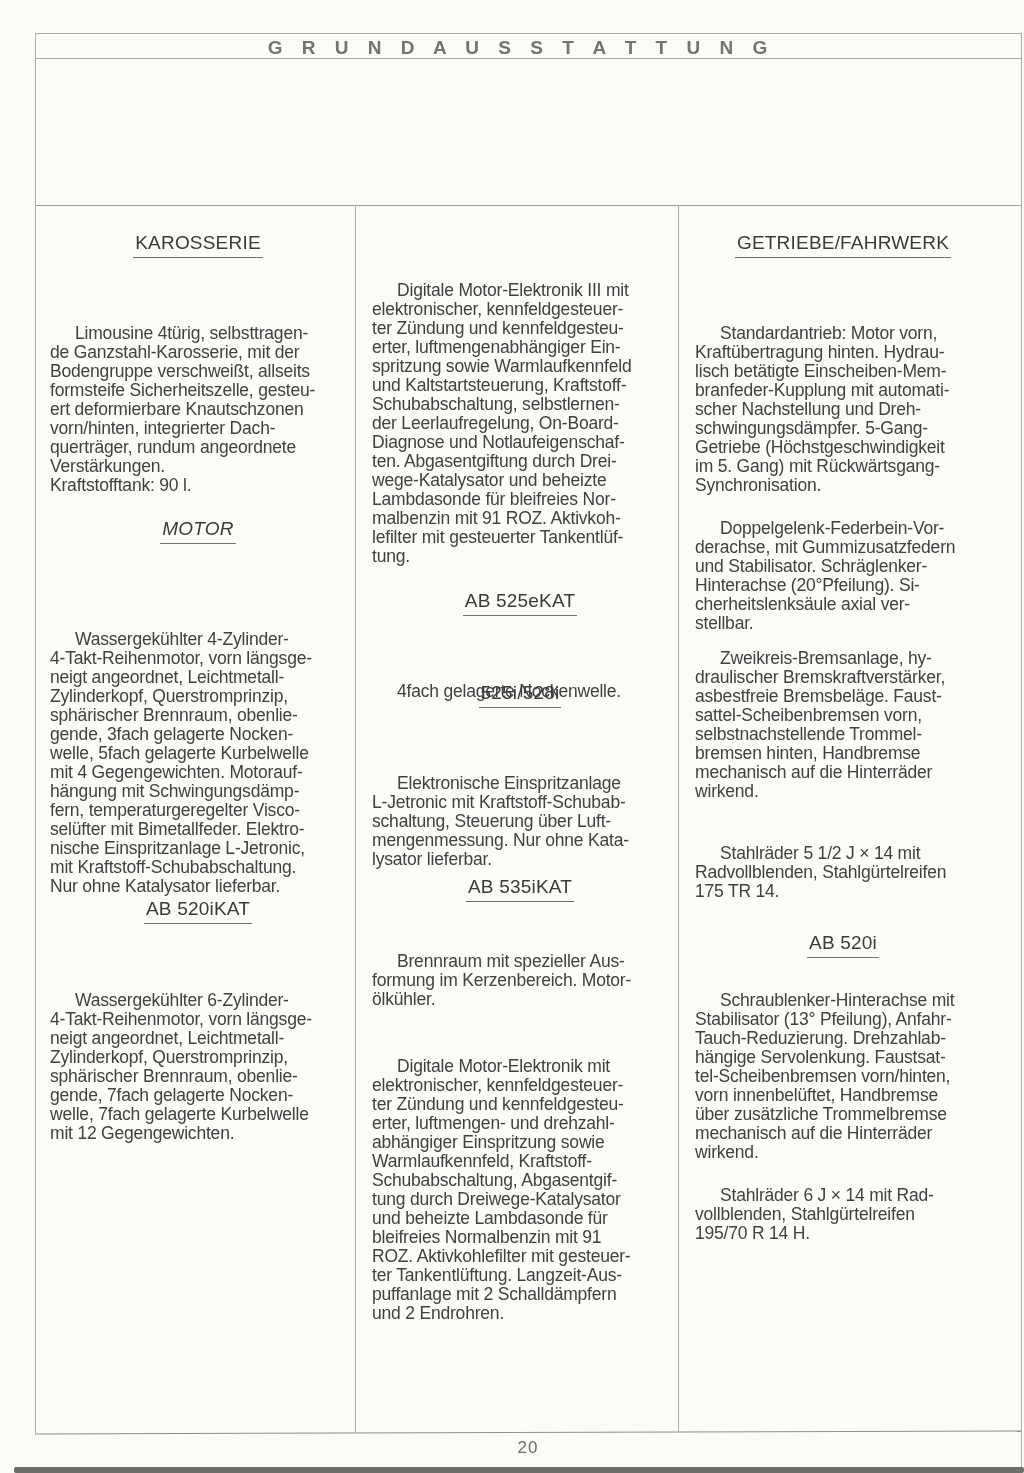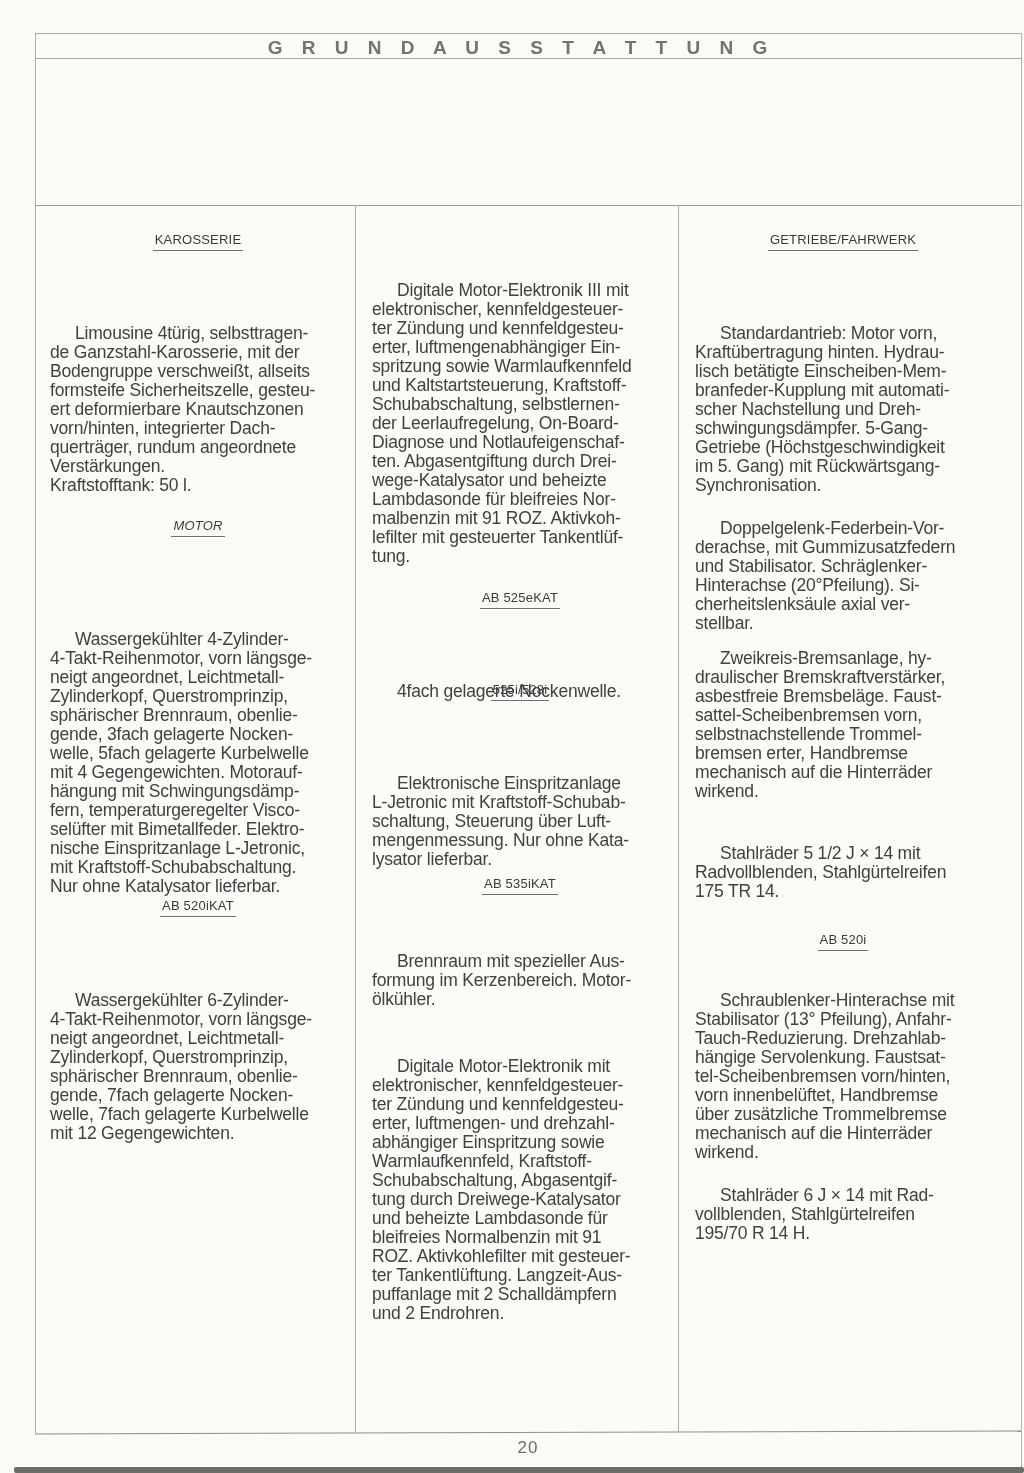--- a/index.html
+++ b/index.html
@@ -58,21 +58,21 @@
     position: absolute;
     top: 205px;
     width: 296px;
   }
   .col-1 { left: 50px; }
   .col-2 { left: 372px; }
   .col-3 { left: 695px; }
   .block { position: absolute; left: 0; width: 100%; }
   .heading {
     text-align: center;
-    font-size: 13px;
+    font-size: 19px;
     color: #3a3a3a;
     letter-spacing: 0.2px;
     white-space: nowrap;
   }
   .heading span {
     display: inline-block;
     border-bottom: 1px solid #6f6f6f;
     padding: 0 2px 3px 2px;
   }
   .para {
@@ -127,21 +127,21 @@
 <div class="col col-1">
   <div class="block heading c1-h1"><span>KAROSSERIE</span></div>
   <div class="block para c1-p1">Limousine 4türig, selbsttragen-
 de Ganzstahl-Karosserie, mit der
 Bodengruppe verschweißt, allseits
 formsteife Sicherheitszelle, gesteu-
 ert deformierbare Knautschzonen
 vorn/hinten, integrierter Dach-
 querträger, rundum angeordnete
 Verstärkungen.
-Kraftstofftank: 50 l.</div>
+Kraftstofftank: 90 l.</div>
   <div class="block heading c1-h2"><span>MOTOR</span></div>
   <div class="block para c1-p2">Wassergekühlter 4-Zylinder-
 4-Takt-Reihenmotor, vorn längsge-
 neigt angeordnet, Leichtmetall-
 Zylinderkopf, Querstromprinzip,
 sphärischer Brennraum, obenlie-
 gende, 3fach gelagerte Nocken-
 welle, 5fach gelagerte Kurbelwelle
 mit 4 Gegengewichten. Motorauf-
 hängung mit Schwingungsdämp-
@@ -220,21 +220,21 @@
 derachse, mit Gummizusatzfedern
 und Stabilisator. Schräglenker-
 Hinterachse (20°Pfeilung). Si-
 cherheitslenksäule axial ver-
 stellbar.</div>
   <div class="block para c3-p3">Zweikreis-Bremsanlage, hy-
 draulischer Bremskraftverstärker,
 asbestfreie Bremsbeläge. Faust-
 sattel-Scheibenbremsen vorn,
 selbstnachstellende Trommel-
-bremsen erter, Handbremse
+bremsen hinten, Handbremse
 mechanisch auf die Hinterräder
 wirkend.</div>
   <div class="block para c3-p4">Stahlräder 5 1/2 J × 14 mit
 Radvollblenden, Stahlgürtelreifen
 175 TR 14.</div>
   <div class="block heading c3-h2"><span>AB 520i</span></div>
   <div class="block para c3-p5">Schraublenker-Hinterachse mit
 Stabilisator (13° Pfeilung), Anfahr-
 Tauch-Reduzierung. Drehzahlab-
 hängige Servolenkung. Faustsat-

